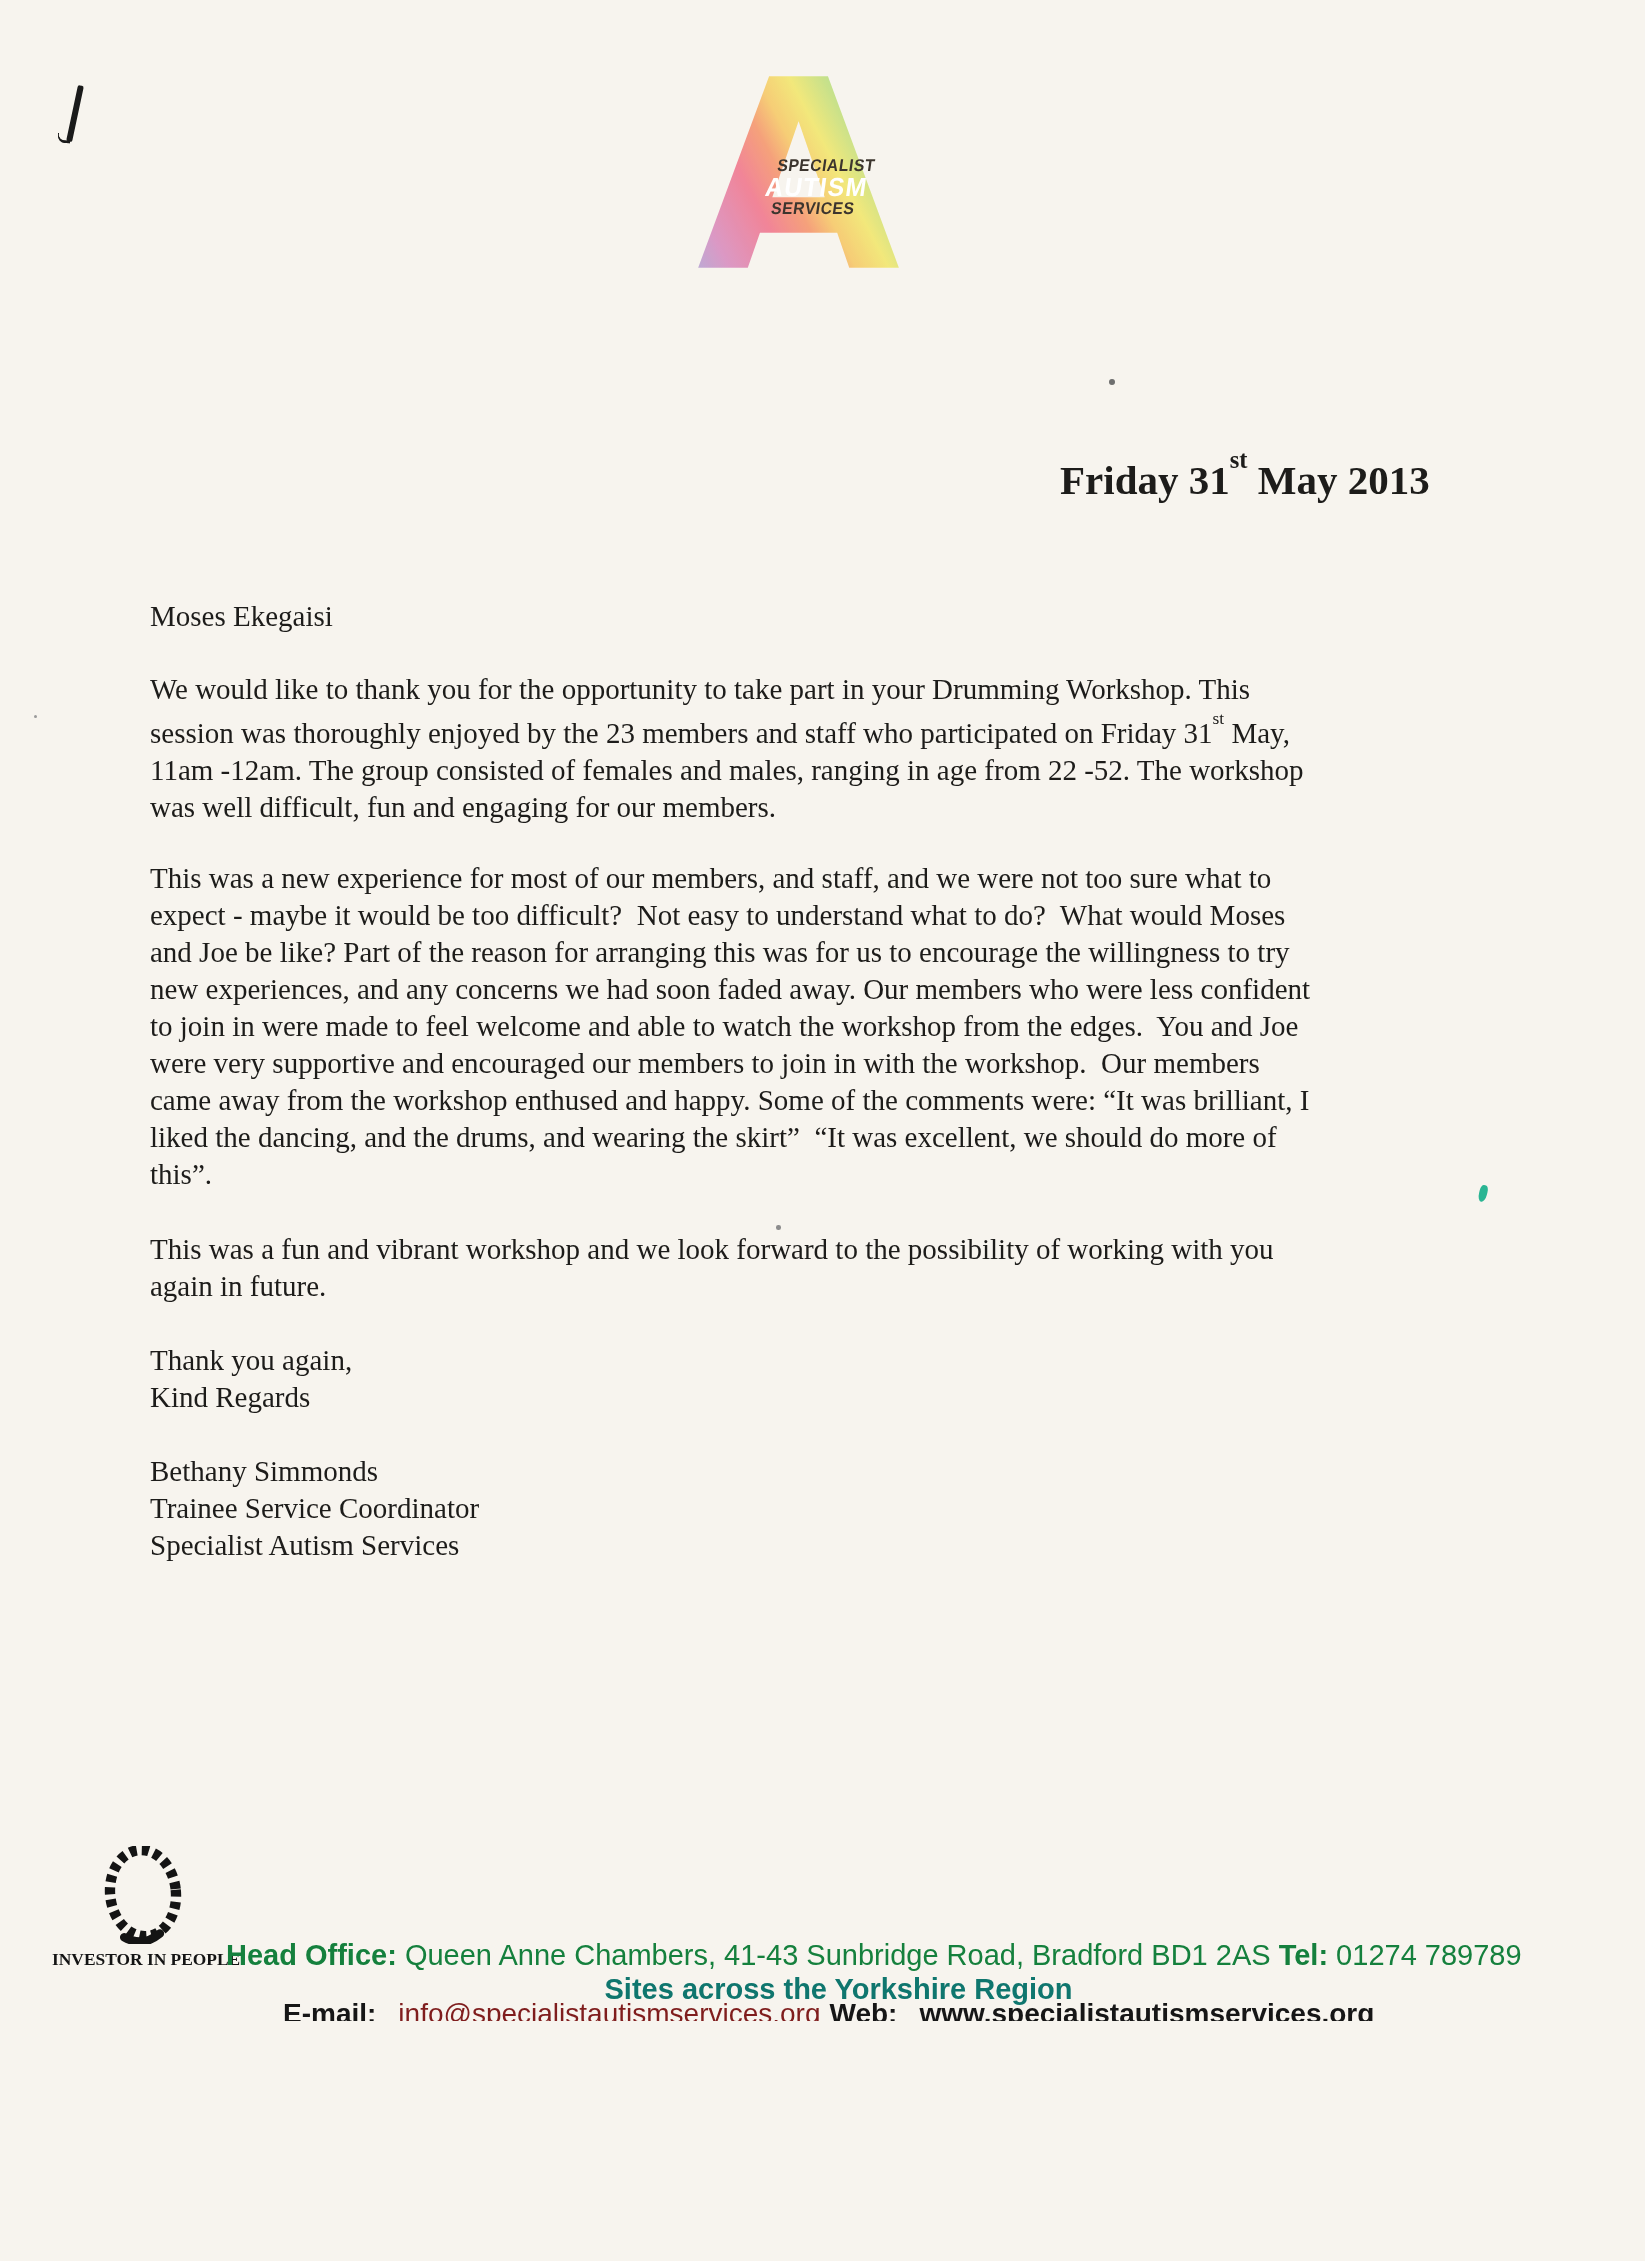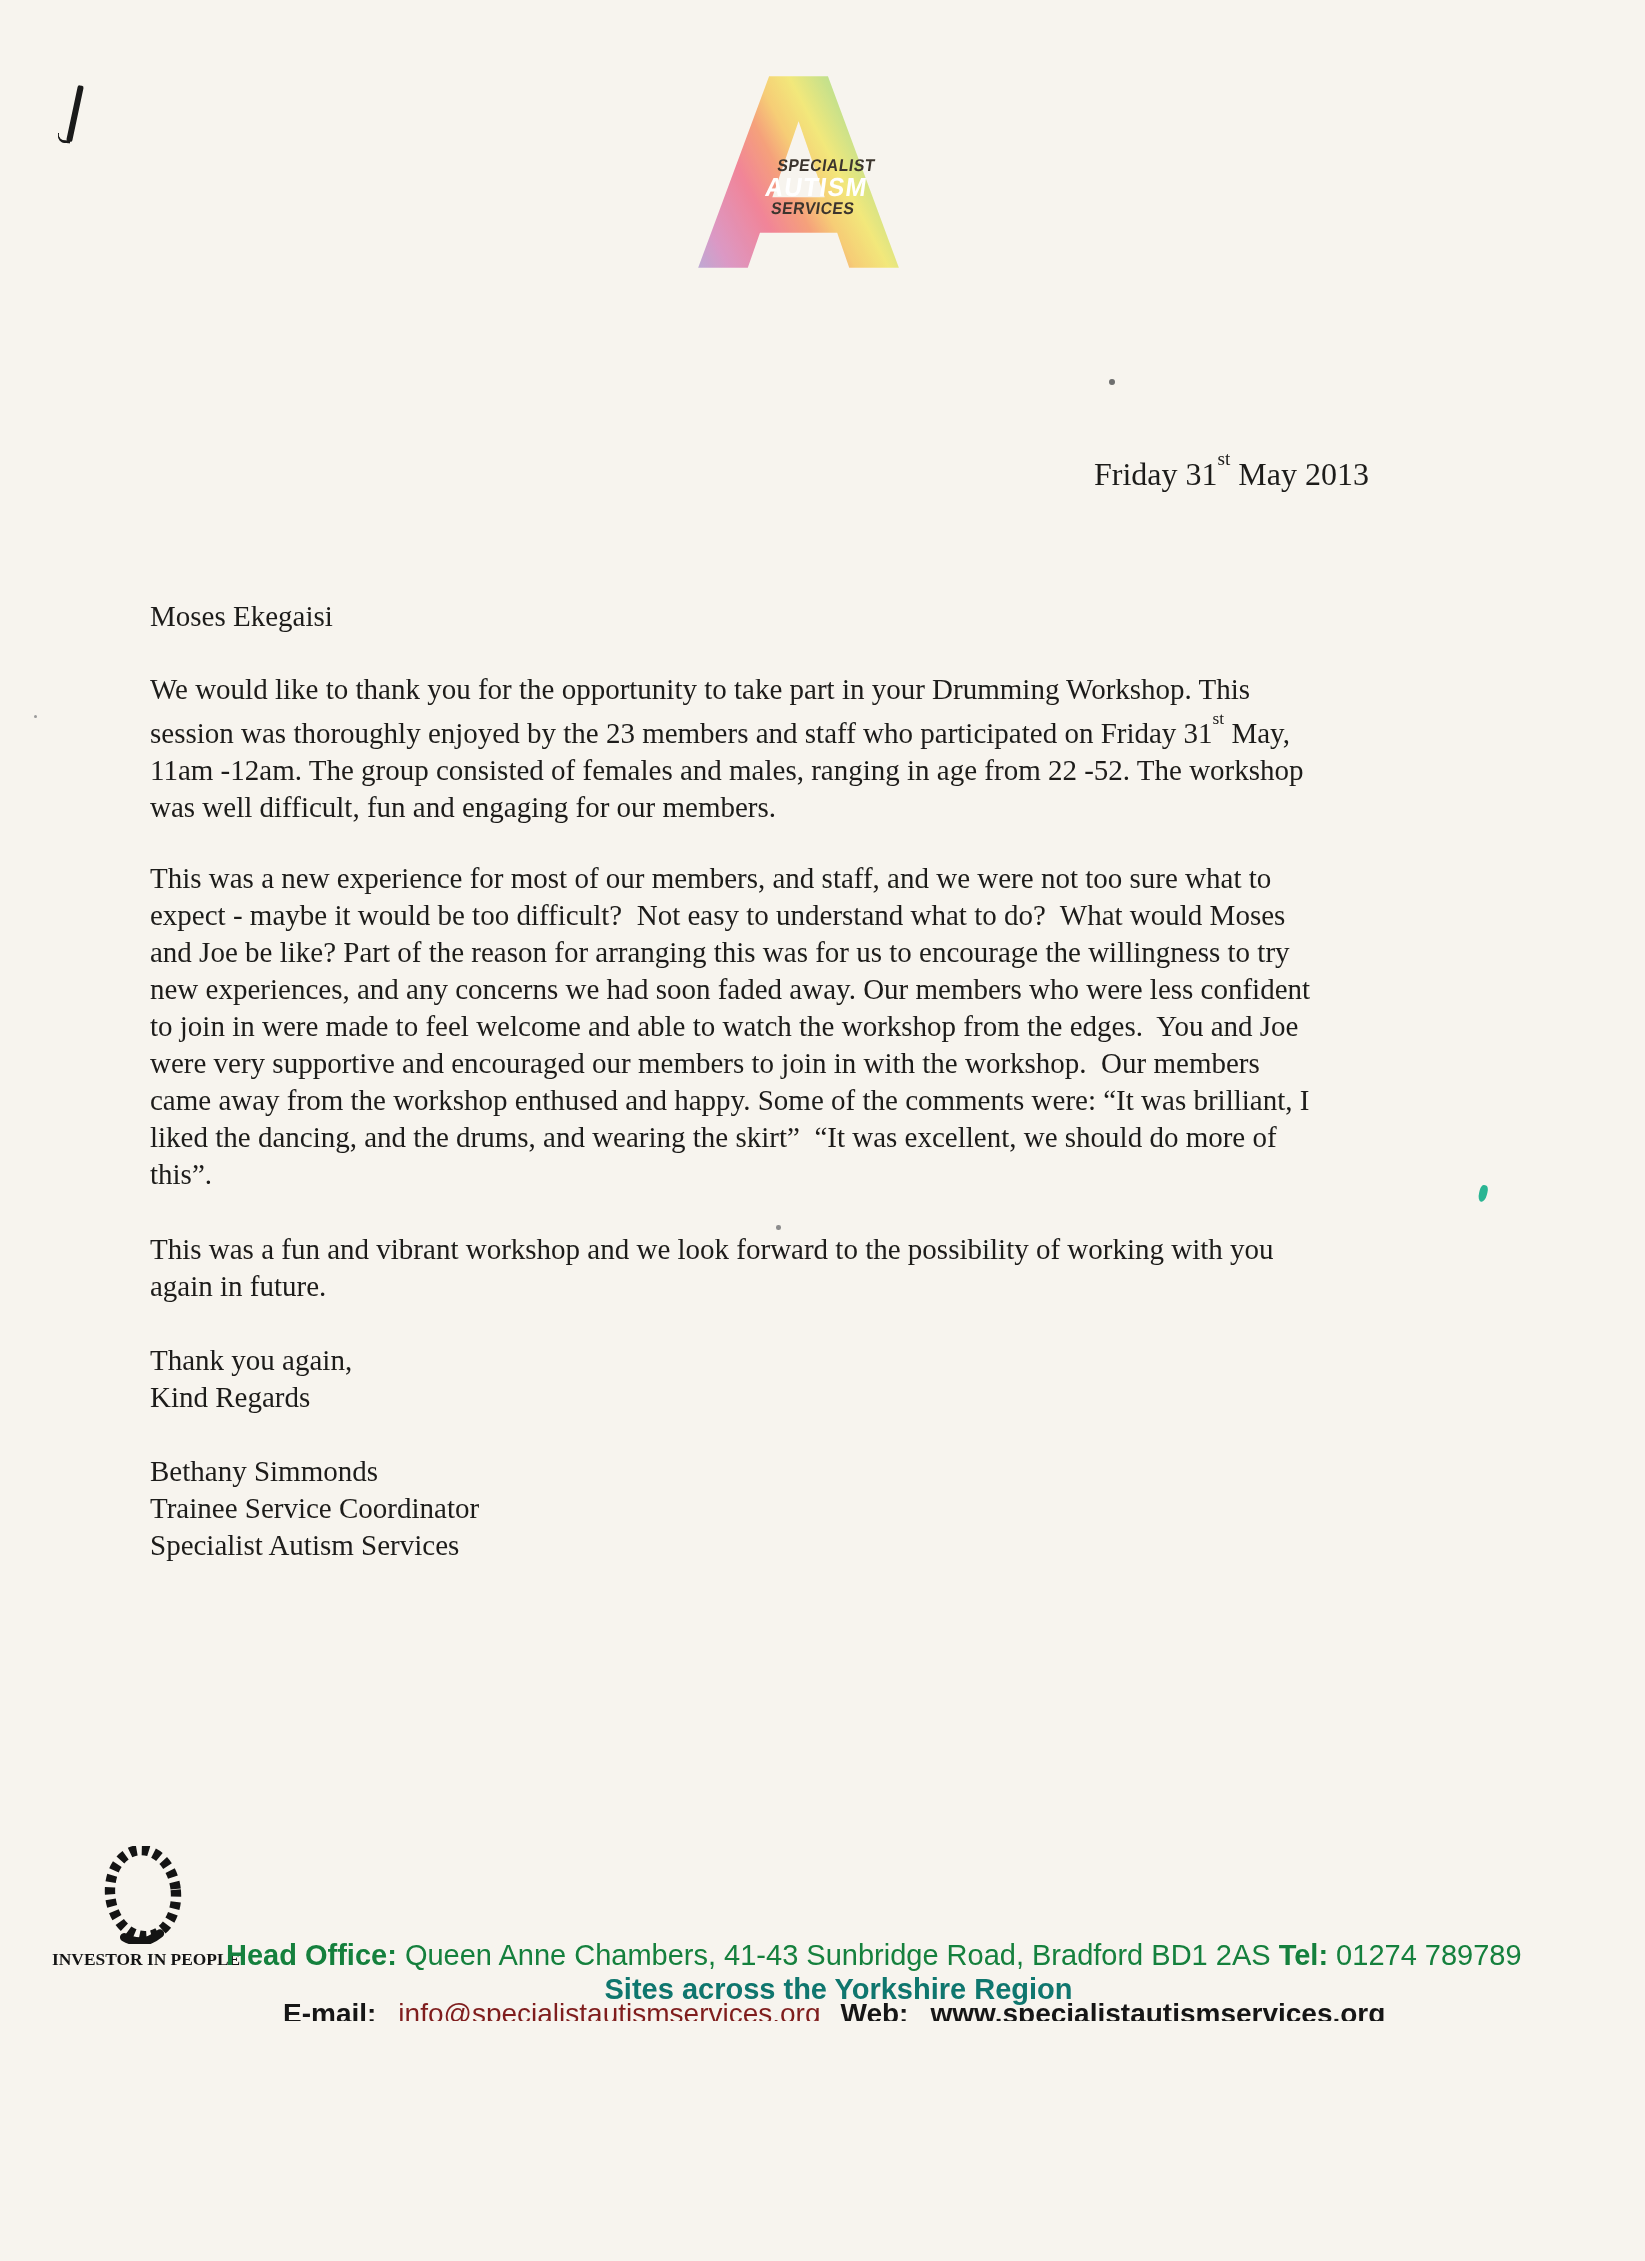--- a/index.html
+++ b/index.html
@@ -32,21 +32,21 @@
     font-family: "Liberation Sans", sans-serif;
     transform: skewX(-8deg);
   }
   .lt1 { position: absolute; left: 90px; top: 80px; font-size: 17px; font-weight: bold;
          letter-spacing: 0.6px; color: #3c352e; transform: scaleX(0.92); transform-origin: left; }
   .lt2 { position: absolute; left: 81px; top: 96px; font-size: 26px; font-weight: bold;
          letter-spacing: 1.3px; color: #ffffff; transform: scaleX(0.95); transform-origin: left; }
   .lt3 { position: absolute; left: 90px; top: 123px; font-size: 17px; font-weight: bold;
          letter-spacing: 0.6px; color: #3c352e; transform: scaleX(0.92); transform-origin: left; }
   
-  .date { position: absolute; left: 1094px; top: 456px; font-size: 32px; white-space: pre; }
+  .date { position: absolute; left: 1060px; top: 456px; font-size: 41px; white-space: pre; font-weight: bold; }
   .date sup, .p1sup { font-size: 0.6em; position: relative; top: -0.45em; }
   
   .recipient { position: absolute; left: 150px; top: 600px; font-size: 29px; }
   .para { position: absolute; left: 150px; font-size: 29px; line-height: 37px; }
   .para > div, .para .bline { white-space: pre; }
   .p1 { top: 671px; }
   .p2 { top: 860px; }
   .p3 { top: 1231px; }
   .closing { top: 1342px; }
   .signature { top: 1453px; }
@@ -77,21 +77,21 @@
     font-family: "Liberation Sans", sans-serif; font-size: 29px; font-weight: bold;
     color: #0f766e;
   }
   .emailweb {
     position: absolute; left: 283px; top: 1998px; height: 23px; overflow: hidden;
     font-family: "Liberation Sans", sans-serif; font-size: 28px; color: #161616;
     white-space: pre;
   }
   .emailweb b { font-weight: bold; }
   .emailweb .email { font-weight: normal; }
-  .emailweb .web { font-weight: bold; margin-left: 20px; }
+  .emailweb .web { font-weight: bold; margin-left: 9px; }
   .emailweb .gap { display: inline-block; width: 22px; }
 </style>
 </head>
 <body>
 
 <div class="page" style="background: rgb(247, 244, 238);">
 
   <div class="tick"></div>
 
   <div class="logo">

